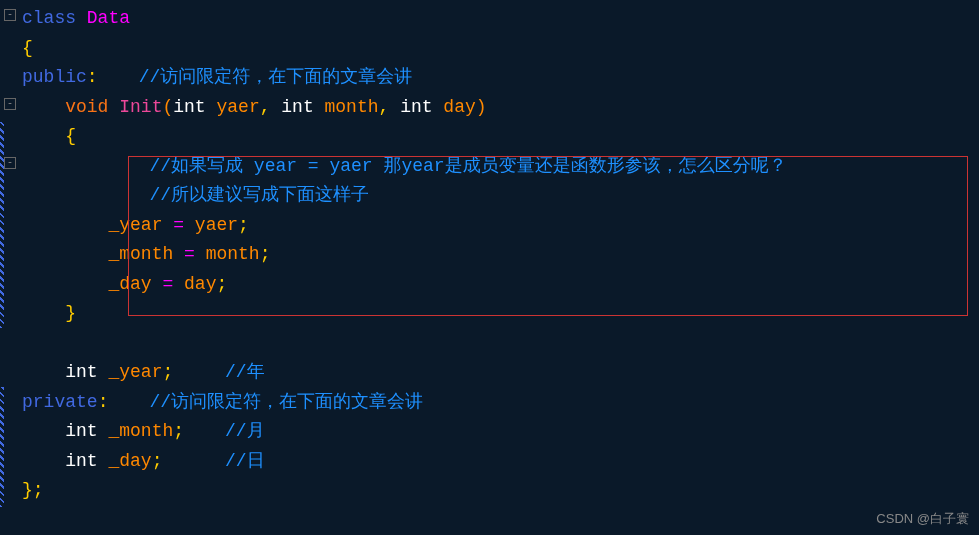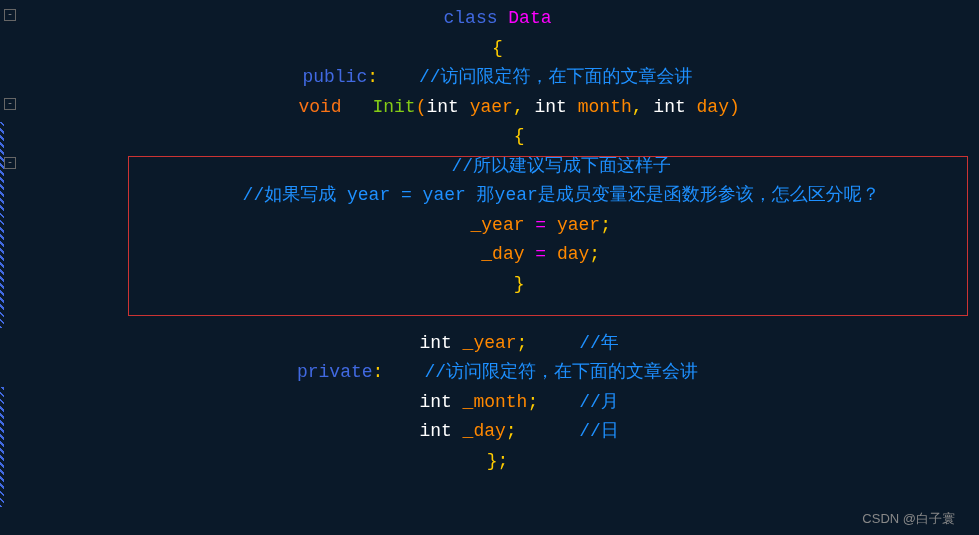--- a/index.html
+++ b/index.html
@@ -32,50 +32,49 @@
       width: 12px;
       height: 12px;
       border: 1px solid #666;
       color: #888;
       font-size: 10px;
       line-height: 10px;
       text-align: center;
       background: #0a1929;
     }
     .code-area {
-      padding-left: 16px;
+      padding-left: 22px;
       padding-top: 4px;
-      text-align: center;
     }
     .line {
       white-space: pre;
       height: 29.5px;
     }
     .kw-class { color: #4169e1; }
     .class-name { color: #ff00ff; }
     .brace { color: #ffcc00; }
     .kw-access { color: #4169e1; }
     .comment { color: #1e90ff; margin-left: 41px; }
     .kw-void { color: #f97316; }
-    .func-name { color: #84cc16; margin-left: 20px; }
+    .func-name { color: #ec4899; }
     .paren { color: #ff8800; }
     .kw-int { color: #ffffff; }
     .param { color: #ff8800; }
     .punct { color: #ffcc00; }
     .var { color: #ff8800; }
     .op { color: #ff00ff; }
     .semi { color: #ffcc00; }
     .highlight-box {
       position: absolute;
       border: 1px solid #cc3333;
       pointer-events: none;
     }
     .watermark {
       position: absolute;
-      right: 24px;
+      right: 10px;
       bottom: 6px;
       color: #888;
       font-size: 13px;
       font-family: sans-serif;
     }
     .hatch {
       position: absolute;
       left: 0;
       width: 4px;
       background: repeating-linear-gradient(
@@ -97,23 +96,24 @@
   <div class="hatch" style="top:122px; height:206px;"></div>
   <div class="hatch" style="top:387px; height:120px;"></div>
 </div>
 
 <div class="code-area">
   <div class="line"><span class="kw-class">class</span><span class="class-name"> Data</span></div>
   <div class="line"><span class="brace">{</span></div>
   <div class="line"><span class="kw-access">public</span><span class="punct">:</span><span class="comment">//访问限定符，在下面的文章会讲</span></div>
   <div class="line"><span>    </span><span class="kw-void">void</span><span class="func-name"> Init</span><span class="paren">(</span><span class="kw-int">int</span><span class="param"> yaer</span><span class="punct">, </span><span class="kw-int">int</span><span class="param"> month</span><span class="punct">, </span><span class="kw-int">int</span><span class="param"> day</span><span class="paren">)</span></div>
   <div class="line"><span>    </span><span class="brace">{</span></div>
+  <div class="line"><span>        </span><span class="comment">//如果写成 year = yaer 那year是成员变量还是函数形参该，怎么区分呢？</span></div>
   <div class="line"><span>        </span><span class="comment">//所以建议写成下面这样子</span></div>
-  <div class="line"><span>        </span><span class="comment">//如果写成 year = yaer 那year是成员变量还是函数形参该，怎么区分呢？</span></div>
   <div class="line"><span>        </span><span class="var">_year</span><span class="op"> = </span><span class="var">yaer</span><span class="semi">;</span></div>
+  <div class="line"><span>        </span><span class="var">_month</span><span class="op"> = </span><span class="var">month</span><span class="semi">;</span></div>
   <div class="line"><span>        </span><span class="var">_day</span><span class="op"> = </span><span class="var">day</span><span class="semi">;</span></div>
   <div class="line"><span>    </span><span class="brace">}</span></div>
   <div class="line"><span> </span></div>
   <div class="line"><span>    </span><span class="kw-int">int</span><span class="var"> _year</span><span class="semi">;</span><span> </span><span class="comment">//年</span></div>
   <div class="line"><span class="kw-access">private</span><span class="punct">:</span><span class="comment">//访问限定符，在下面的文章会讲</span></div>
   <div class="line"><span>    </span><span class="kw-int">int</span><span class="var"> _month</span><span class="semi">;</span><span class="comment">//月</span></div>
   <div class="line"><span>    </span><span class="kw-int">int</span><span class="var"> _day</span><span class="semi">;</span><span>  </span><span class="comment">//日</span></div>
   <div class="line"><span class="brace">}</span><span class="semi">;</span></div>
 </div>
 

